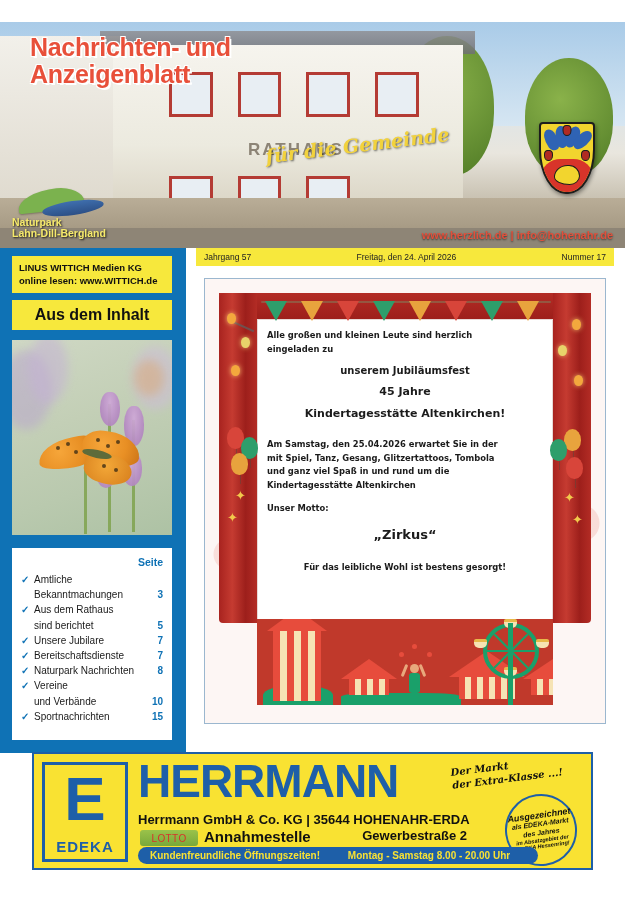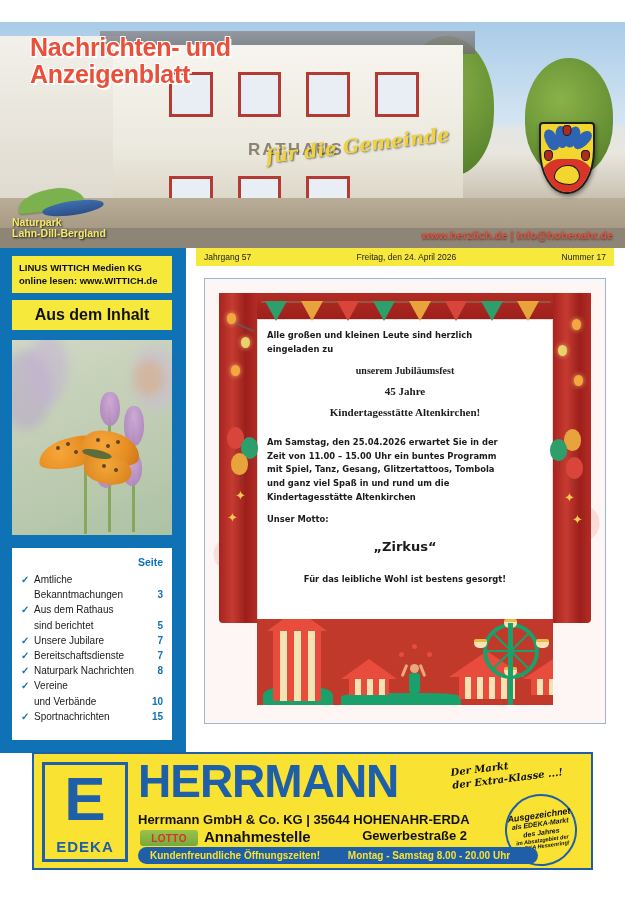--- a/index.html
+++ b/index.html
@@ -196,21 +196,21 @@
 
   .balloon { position:absolute; width:17px; height:22px; border-radius:50% 50% 48% 48%; }
   .balloon:after { content:""; position:absolute; left:50%; bottom:-9px; width:1px;
     height:9px; background:rgba(90,70,60,.5); }
   .star { position:absolute; color:#f2c94c; font-size:13px; line-height:1; }
 
   .poster-text { position:absolute; left:62px; right:62px; top:50px;
     font-family: "DejaVu Sans", sans-serif; color:#1b1b1b; }
   .pt-line { font-size:8.4px; font-weight:700; line-height:1.62; }
   .pt-gap { height:9px; }
-  .pt-center { text-align:center; font-weight:700;font-family:Liberation Serif, serif; }
+  .pt-center { text-align:center; font-weight:700; }
   .pt-big1 { font-size:10px; }
   .pt-big2 { font-size:11px; }
   .pt-big3 { font-size:11px;text-align:center; }
   .pt-motto { font-size:13px; font-weight:700; text-align:center; }
   .pt-wohl { font-size:8.4px; font-weight:700; text-align:center; }
 
   
   .circus { position:absolute; left:52px; right:52px; bottom:18px; height:86px;
     background:#c0392b; overflow:hidden; }
   .tent { position:absolute; }
@@ -253,21 +253,21 @@
   .edeka-word { font-weight:800; font-size:15px; letter-spacing:1px; color:#1e5fa8; }
   .herrmann { position:absolute; left:104px; top:4px;
     font-weight:800; font-size:46px; line-height:1; color:#1e5fa8; letter-spacing:-1px; }
   .ad-company { position:absolute; left:104px; top:58px;
     font-weight:800; font-size:13px; color:#111; }
   .ad-addr { position:absolute; right:124px; top:74px; text-align:right;
     font-weight:800; font-size:13px; line-height:1.25; color:#111; }
   .lotto { position:absolute; left:106px; top:76px; width:58px; height:16px;
     background: linear-gradient(180deg,#9ac24a,#79a83a); border-radius:3px;
     display:flex; align-items:center; justify-content:center; }
-  .lotto-txt { font-weight:700; font-size:10px; color:#d6342a; letter-spacing:.4px; }
+  .lotto-txt { font-weight:400; font-size:10px; color:#d6342a; letter-spacing:.4px; }
   .annahme { position:absolute; left:170px; top:74px;
     font-weight:800; font-size:15px; color:#111; }
   .oeffnung { position:absolute; left:104px; bottom:4px; width:400px; height:17px;
     background:#1e5fa8; border-radius:9px; display:flex; align-items:center; }
   .oeff-l { flex:0 0 auto; padding-left:12px; font-weight:800; font-size:10px; color:#f9e232; }
   .oeff-r { flex:1 1 auto; text-align:center; font-weight:800; font-size:10px; color:#f9e232; }
   .slogan { position:absolute; right:10px; top:4px; width:130px;
     font-family:"DejaVu Serif", serif; font-style:italic; font-weight:700;
     font-size:10px; line-height:1.3; color:#111; transform: rotate(-7deg); text-align:left; }
   .award { position:absolute; right:14px; top:40px; width:72px; height:72px;
@@ -480,21 +480,20 @@
         <div class="pt-line">Alle großen und kleinen Leute sind herzlich</div>
         <div class="pt-line">eingeladen zu</div>
         <div class="pt-gap"></div>
         <div class="pt-center pt-big1">unserem Jubiläumsfest</div>
         <div class="pt-gap"></div>
         <div class="pt-center pt-big2">45 Jahre</div>
         <div class="pt-gap"></div>
         <div class="pt-center pt-big3">Kindertagesstätte Altenkirchen!</div>
         <div class="pt-gap" style="height:18px;"></div>
         <div class="pt-line">Am Samstag, den 25.04.2026 erwartet Sie in der</div>
-        <div class="pt-line">Zeit von 11.00 – 15.00 Uhr ein buntes Programm</div>
         <div class="pt-line">mit Spiel, Tanz, Gesang, Glitzertattoos, Tombola</div>
         <div class="pt-line">und ganz viel Spaß in und rund um die</div>
         <div class="pt-line">Kindertagesstätte Altenkirchen</div>
         <div class="pt-gap"></div>
         <div class="pt-line">Unser Motto:</div>
         <div class="pt-gap" style="height:12px;"></div>
         <div class="pt-motto">„Zirkus“</div>
         <div class="pt-gap" style="height:20px;"></div>
         <div class="pt-wohl">Für das leibliche Wohl ist bestens gesorgt!</div>
       </div>

